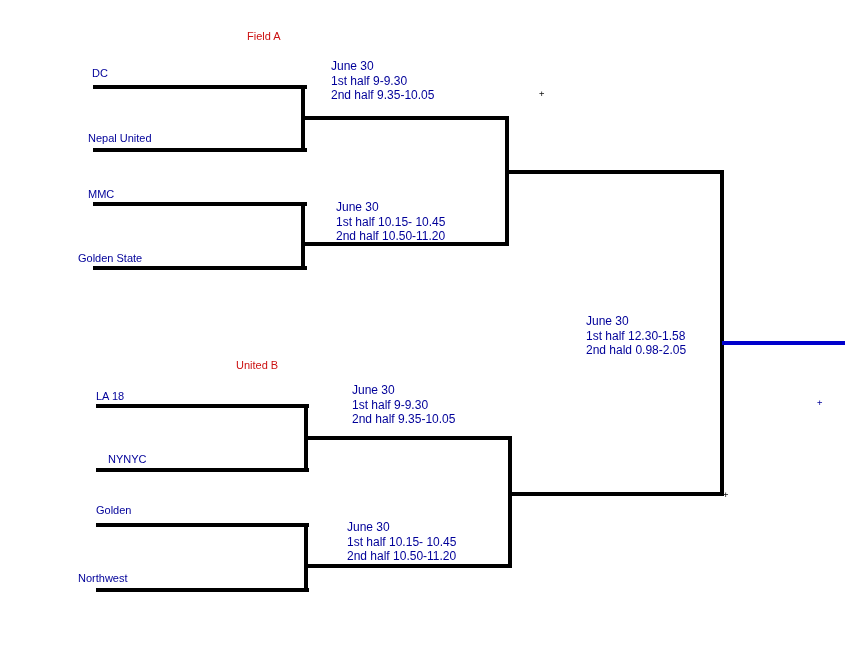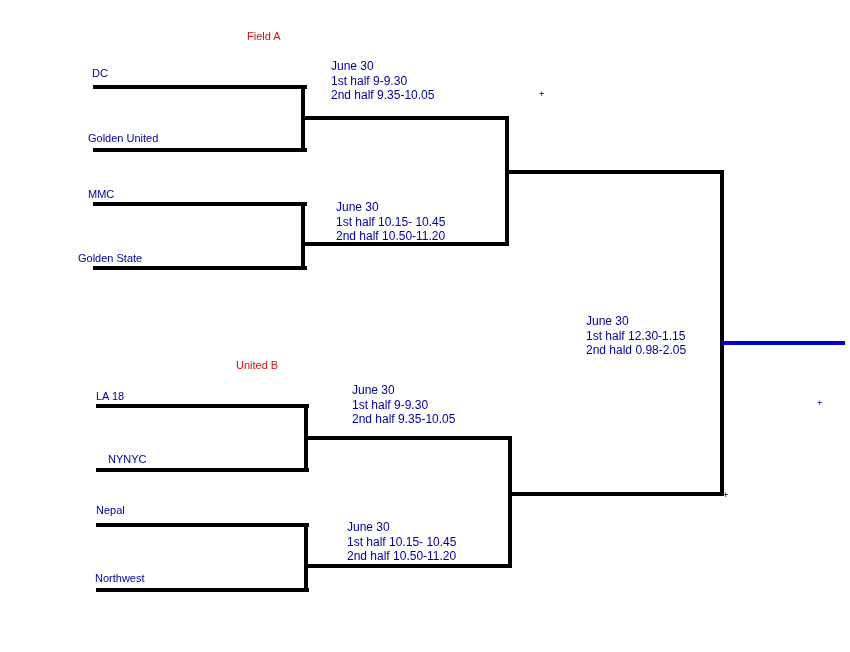--- a/index.html
+++ b/index.html
@@ -27,28 +27,28 @@
 </style>
 </head>
 <body>
 
 <div class="canvas">
 
   <div class="lbl field-lbl" style="left:247px;top:30px">Field A</div>
   <div class="lbl field-lbl" style="left:236px;top:359px">United B</div>
 
   <div class="lbl" style="left:92px;top:67px">DC</div>
-  <div class="lbl" style="left:88px;top:132px">Golden United</div>
+  <div class="lbl" style="left:88px;top:132px">Nepal United</div>
   <div class="lbl" style="left:88px;top:188px">MMC</div>
   <div class="lbl" style="left:78px;top:252px">Golden State</div>
 
   <div class="lbl" style="left:96px;top:390px">LA 18</div>
   <div class="lbl" style="left:108px;top:453px">NYNYC</div>
-  <div class="lbl" style="left:96px;top:504px">Nepal</div>
-  <div class="lbl" style="left:95px;top:572px">Northwest</div>
+  <div class="lbl" style="left:96px;top:504px">Golden</div>
+  <div class="lbl" style="left:78px;top:572px">Northwest</div>
 
   <div class="sched" style="left:331px;top:59px">
     <div>June 30</div>
     <div>1st half 9-9.30</div>
     <div>2nd half 9.35-10.05</div>
   </div>
 
   <div class="sched" style="left:336px;top:200px">
     <div>June 30</div>
     <div>1st half 10.15- 10.45</div>
@@ -62,21 +62,21 @@
   </div>
 
   <div class="sched" style="left:347px;top:520px">
     <div>June 30</div>
     <div>1st half 10.15- 10.45</div>
     <div>2nd half 10.50-11.20</div>
   </div>
 
   <div class="sched" style="left:586px;top:314px">
     <div>June 30</div>
-    <div>1st half 12.30-1.15</div>
+    <div>1st half 12.30-1.58</div>
     <div>2nd hald 0.98-2.05</div>
   </div>
 
 
   <div class="hline" style="left:93px;top:85px;width:214px"></div>
   <div class="hline" style="left:93px;top:148px;width:214px"></div>
   <div class="vline" style="left:301px;top:85px;height:67px"></div>
   <div class="hline" style="left:301px;top:116px;width:208px"></div>
 
   <div class="hline" style="left:93px;top:202px;width:214px"></div>

